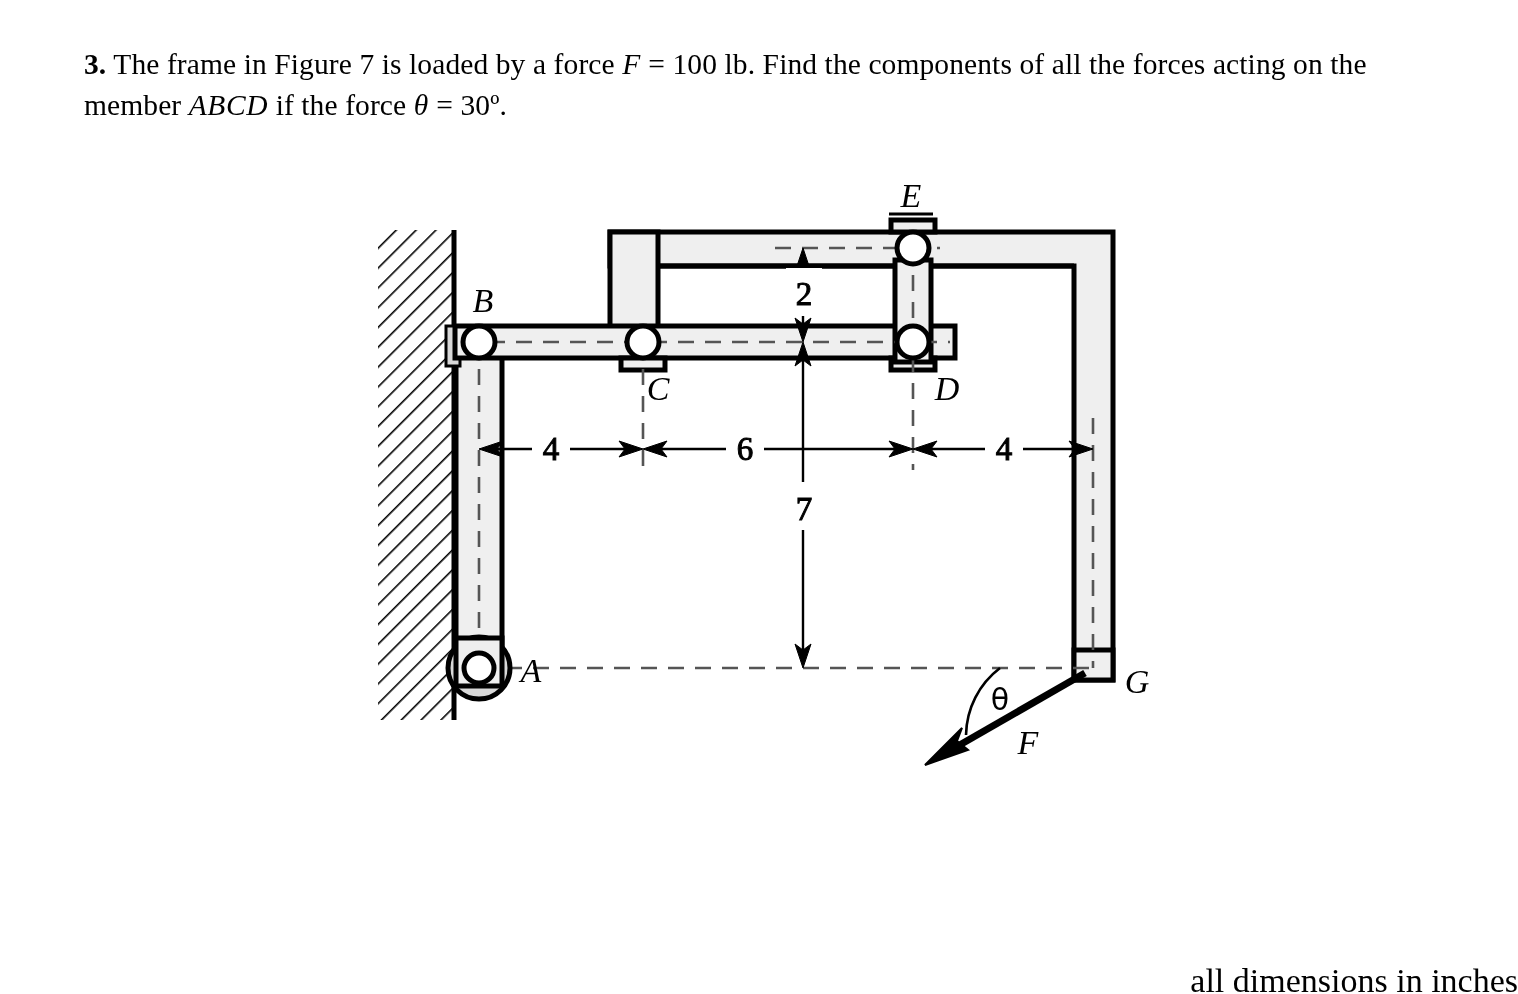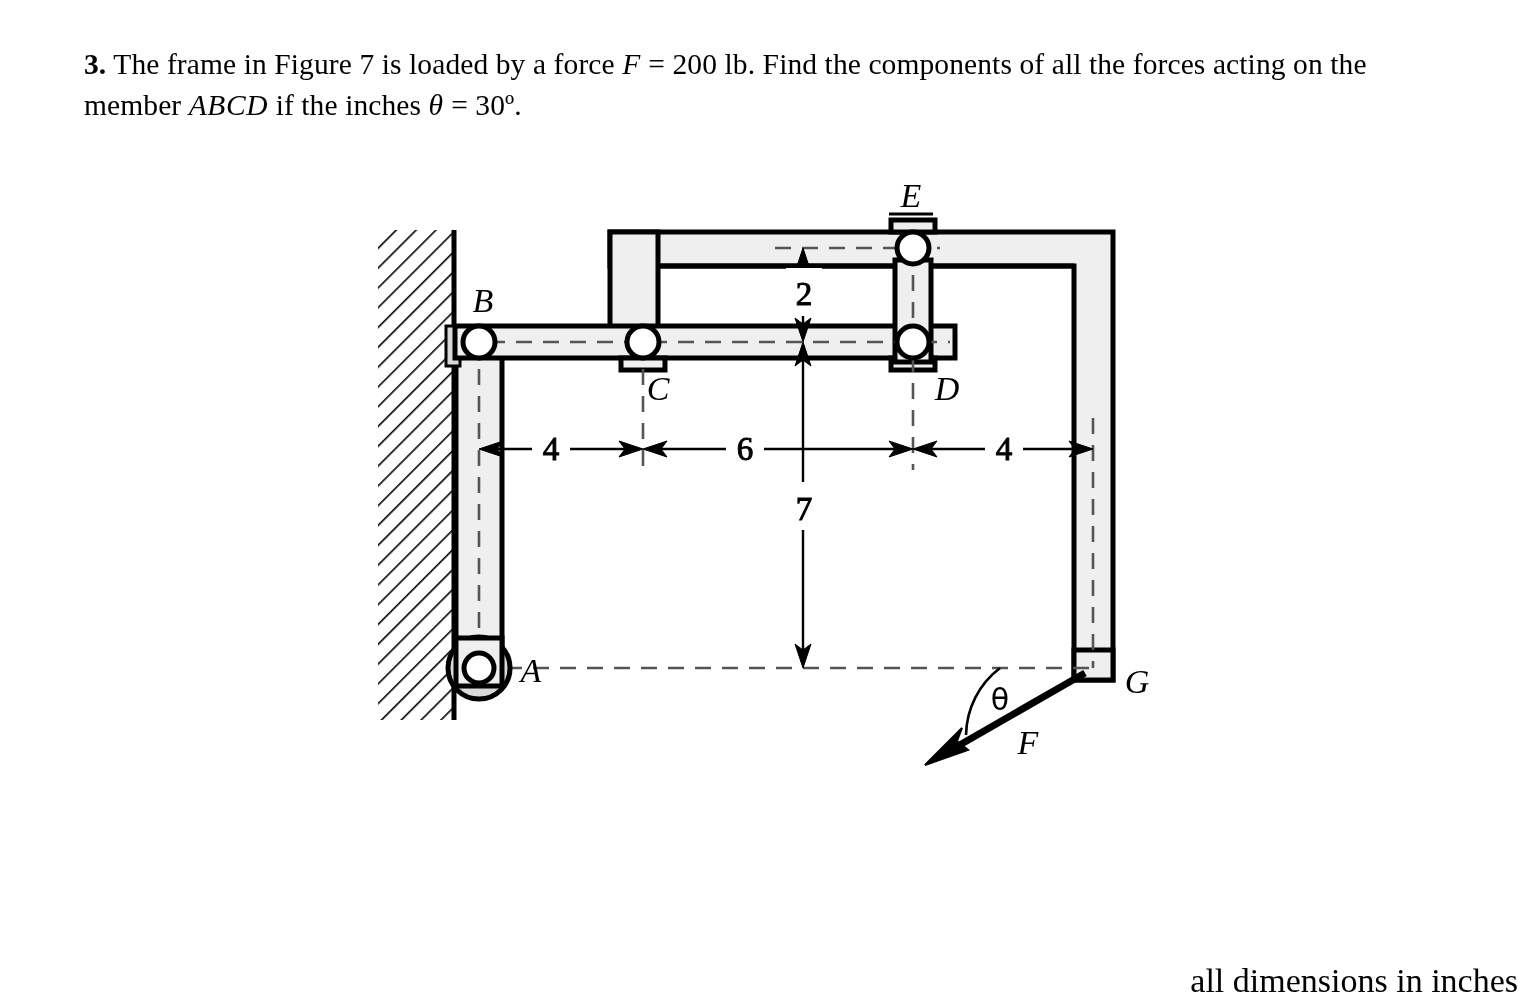--- a/index.html
+++ b/index.html
@@ -75,22 +75,22 @@
     fill: #000;
   }
 </style>
 </head>
 <body>
 
 <div id="page">
 
   <div id="problem-statement">
     <span class="num">3.</span>
-    <span>The frame in Figure 7 is loaded by a force </span><span class="mathit">F</span><span> = 200 lb. Find the components of all the forces</span>
-    <span>acting on the member </span><span class="mathit">ABCD</span><span> if the inches </span><span class="mathit">θ</span><span> = 30º.</span>
+    <span>The frame in Figure 7 is loaded by a force </span><span class="mathit">F</span><span> = 100 lb. Find the components of all the forces</span>
+    <span>acting on the member </span><span class="mathit">ABCD</span><span> if the force </span><span class="mathit">θ</span><span> = 30º.</span>
   </div>
 
   <div id="figure-wrap">
     <svg class="figure" width="1518" height="680" viewBox="0 0 1518 680">
 
       <defs>
         <pattern id="wallHatch" width="14" height="14" patternUnits="userSpaceOnUse" patternTransform="rotate(45)">
           <line x1="0" y1="0" x2="0" y2="14" stroke="#000000" stroke-width="3.2"></line>
         </pattern>
       </defs>

